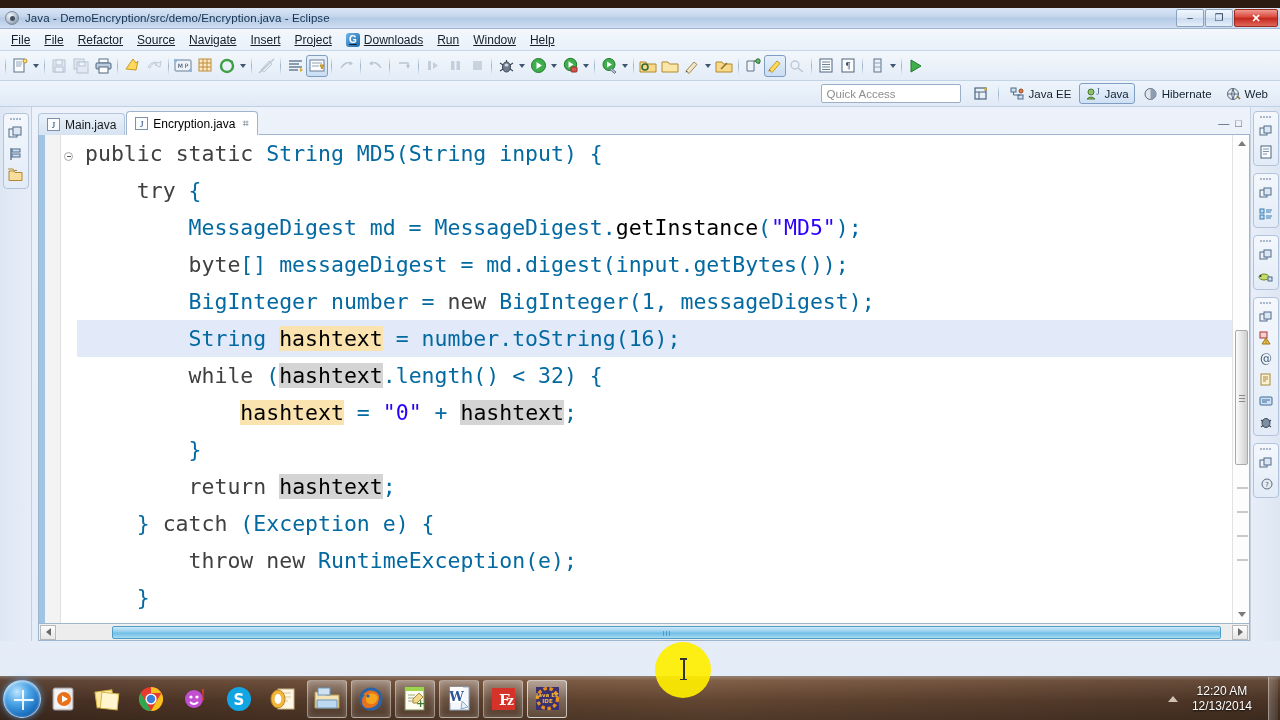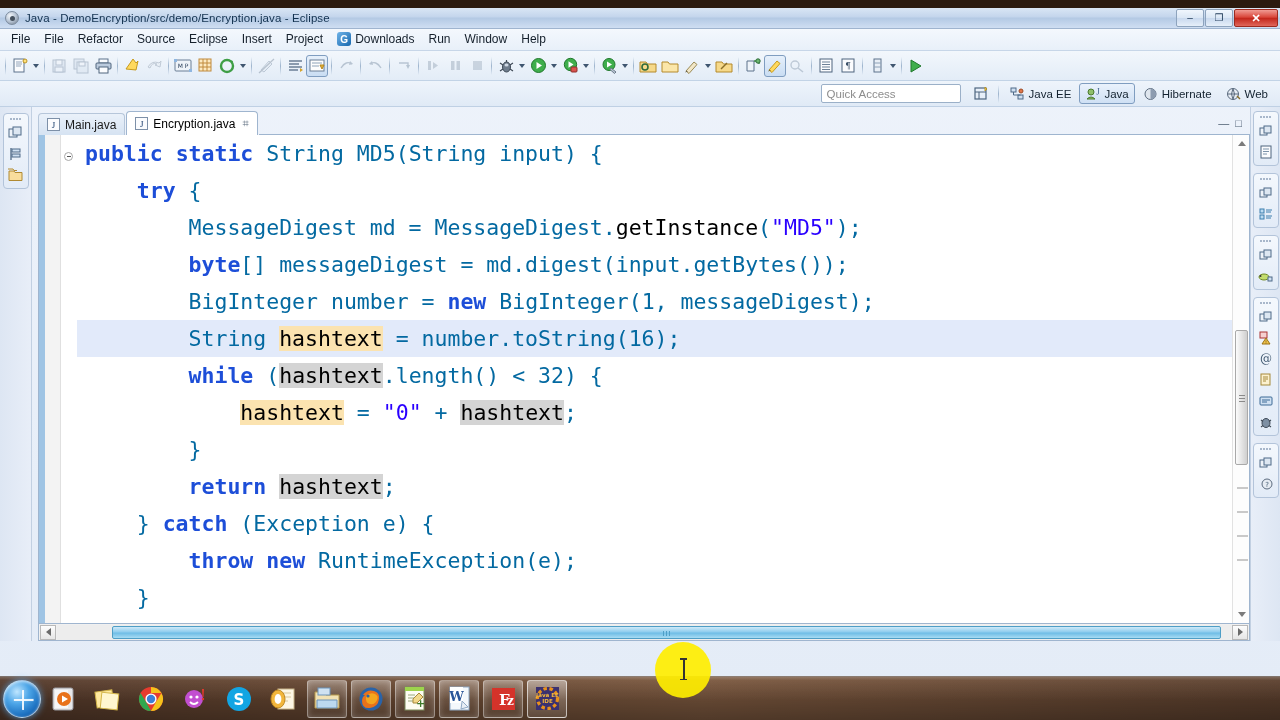--- a/index.html
+++ b/index.html
@@ -58,21 +58,21 @@
   .win-btn.close .glyph { color: #fff; font-size: 11px; font-weight: bold; }
 
   
   #menubar {
     height: 22px; display: flex; align-items: center; padding-left: 4px;
     background: linear-gradient(to bottom,#f4f8fd,#e8f0f9);
     border-bottom: 1px solid #c7d6e8;
   }
   .menu-item {
     padding: 2px 7px; font-size: 12px; color: #15202c; white-space: nowrap;
-    display: flex; gap: 4px; height: 19px;
+    display: flex; align-items: center; gap: 4px; height: 19px; text-decoration: underline;
   }
   #dl-icon {
     width: 14px; height: 14px; border-radius: 3px;
     background: linear-gradient(135deg,#6fb3e8 0%,#1667ad 100%);
     color:#fff; font-size:10px; font-weight:bold; display:flex;
     align-items:center; justify-content:center; flex:none;
   }
 
   
   #toolbar {
@@ -184,21 +184,21 @@
     position: absolute; left: 0; top: 0; width: 6px; height: 100%;
     background: #9fc4e4;
   }
   #code-area {
     flex: 1; position: relative; overflow: hidden; background: #fff;
     font-family: "DejaVu Sans Mono", monospace;
     font-size: 21.5px; line-height: 37px; white-space: pre;
   }
   .code-line { position: relative; height: 37px; padding-left: 8px; }
   .code-line.current { background: #e2eafa; }
-  .kw { color: #1d4ed8; font-weight: bold; }
+  .kw { color: #404040; font-weight: normal; }
   .str { color: #2a00ff; }
   .ital { }
   .plain { color: #0369a1; }
   .occ-w { background: #fbe3b0; }
   .occ-r { background: #d4d4d4; }
 
   
   #vscroll {
     width: 17px; background: #fdfdfd; border-left: 1px solid #e2e2e2;
     flex: none; position: relative;
@@ -361,21 +361,21 @@
     <div class="menu-item">
         <span>File</span>
       </div>
     <div class="menu-item">
         <span>Refactor</span>
       </div>
     <div class="menu-item">
         <span>Source</span>
       </div>
     <div class="menu-item">
-        <span>Eclipse</span>
+        <span>Navigate</span>
       </div>
     <div class="menu-item">
         <span>Insert</span>
       </div>
     <div class="menu-item">
         <span>Project</span>
       </div>
     <div class="menu-item">
       <span id="dl-icon">G</span>
       <span>Downloads</span>
@@ -1031,13 +1031,21 @@
       <svg width="27" height="27" viewBox="0 0 27 27">
         <rect x="2" y="2" width="23" height="23" fill="#3b3170"></rect>
         <circle cx="13.5" cy="13.5" r="10" fill="none" stroke="#e8911c" stroke-width="3.2" stroke-dasharray="3.5 2.6"></circle>
         <circle cx="13.5" cy="13.5" r="6.4" fill="#3b3170"></circle>
         <text x="13.5" y="12" font-size="5.6" text-anchor="middle" fill="#f2b53c" font-family="DejaVu Sans, sans-serif" font-weight="bold">Java EE</text>
         <text x="13.5" y="18" font-size="5.6" text-anchor="middle" fill="#f2b53c" font-family="DejaVu Sans, sans-serif" font-weight="bold">IDE</text>
       </svg>
     </span>
   </div>
 
+  <div id="tray">
+    <div id="tray-arrow"></div>
+    <div id="clock">
+      <div>12:20 AM</div>
+      <div>12/13/2014</div>
+    </div>
+    <div id="show-desktop"></div>
+  </div>
 </div>
 
 </body></html>

